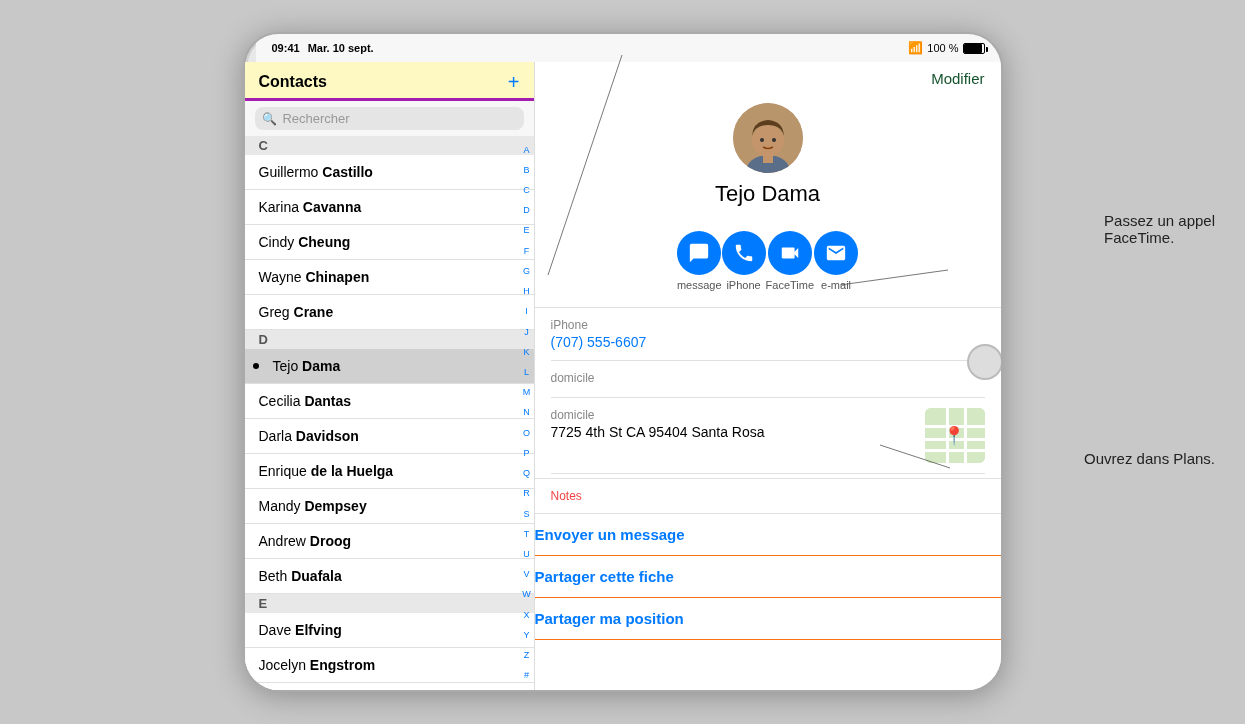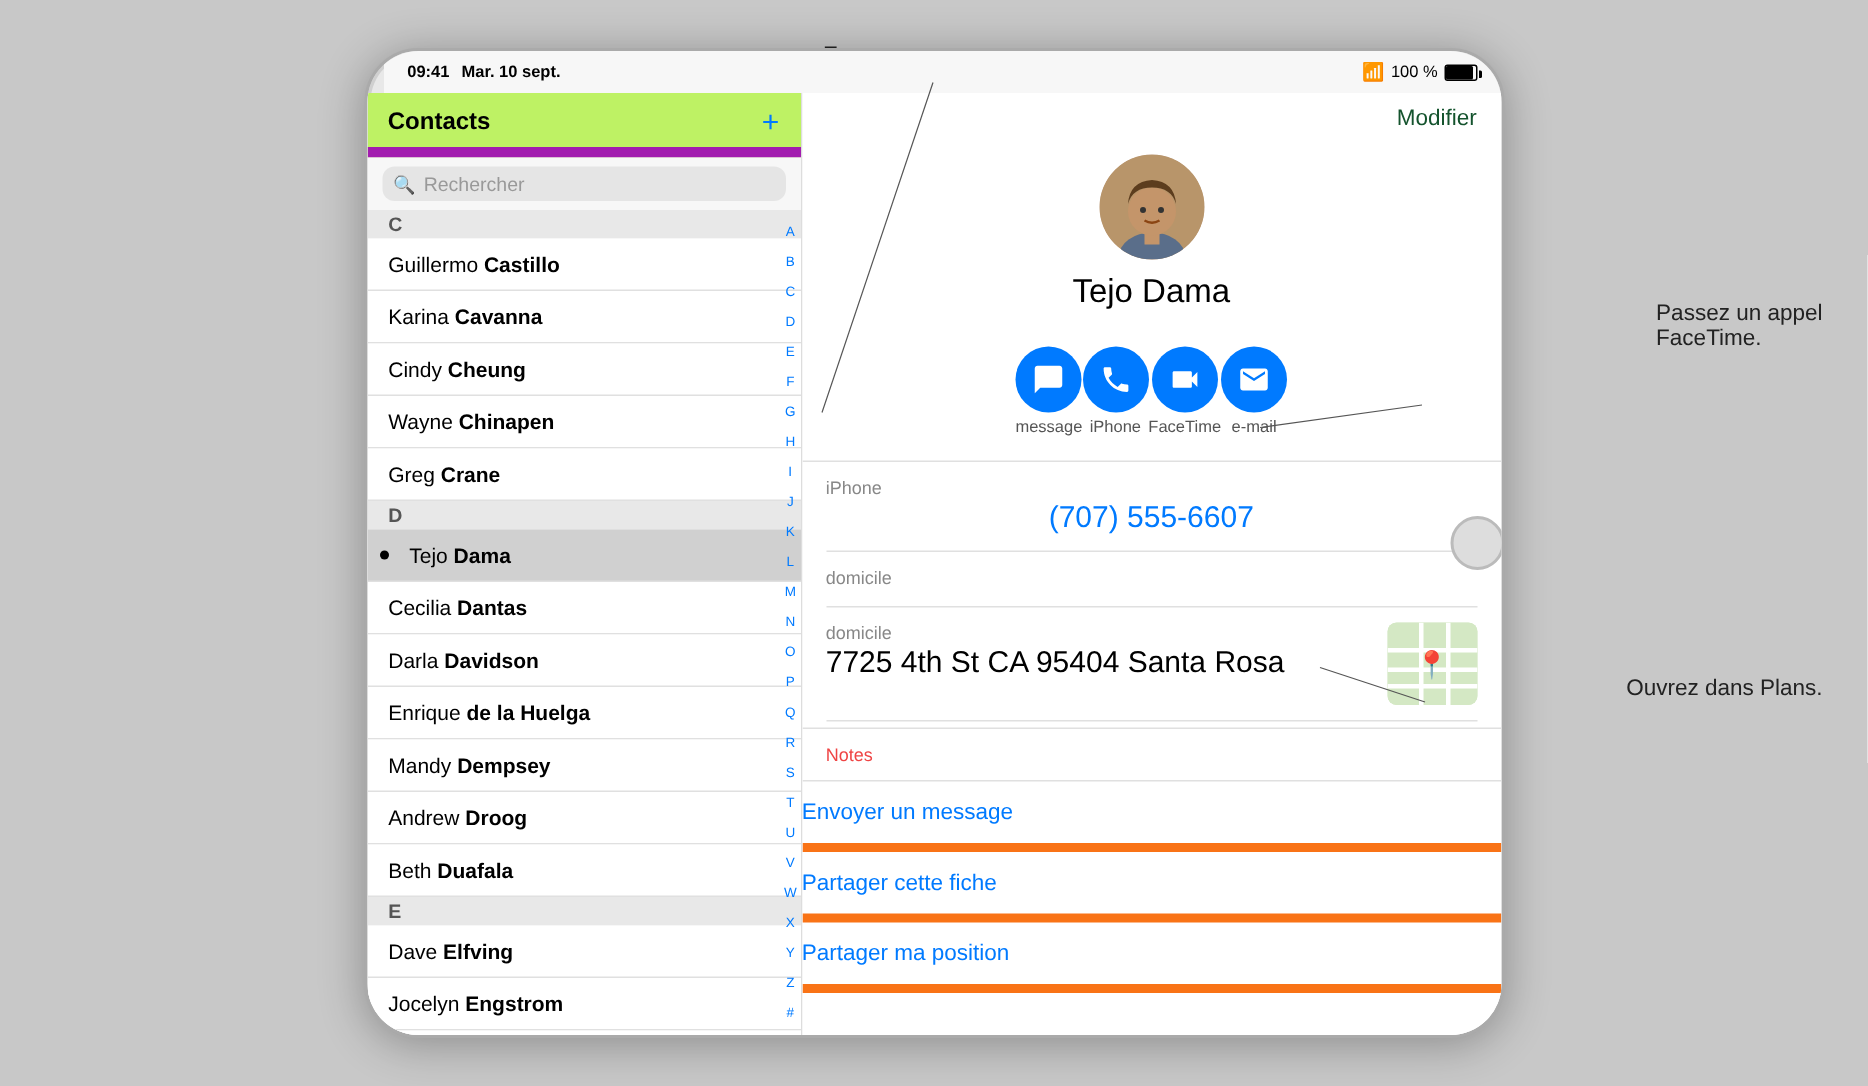--- a/index.html
+++ b/index.html
@@ -105,26 +105,26 @@
       width: 290px;
       border-right: 1px solid #ddd;
       background: #f7f7f7;
       display: flex;
       flex-direction: column;
       flex-shrink: 0;
       overflow: hidden;
     }
 
     .contacts-header {
-      background: #bef264;
+      background: #fef9c3;
       padding: 10px 14px 6px;
       display: flex;
       align-items: center;
       justify-content: space-between;
-      border-bottom: 7px solid #a21caf;
+      border-bottom: 3px solid #a21caf;
       gap: 28px;
     }
     .contacts-title {
       font-size: 16px;
       font-weight: 600;
       color: #000;
     }
     .add-btn {
       color: #007AFF;
       font-size: 20px;
@@ -295,23 +295,22 @@
     .info-row {
       padding: 10px 0;
       border-bottom: 1px solid #e0e0e0;
     }
     .info-label {
       font-size: 12px;
       color: #888;
       margin-bottom: 2px;
     }
     .info-value {
-      font-size: 20px;
+      font-size: 14px;
       color: #007AFF;
-      text-align: center;
     }
     .info-value.black {
       color: #000;
     }
 
     .info-row-with-map {
       padding: 10px 0;
       border-bottom: 1px solid #e0e0e0;
       display: flex;
       justify-content: space-between;
@@ -356,40 +355,41 @@
     .notes-section {
       padding: 10px 16px;
       border-bottom: 1px solid #e0e0e0;
       border-top: 1px solid #e0e0e0;
       margin-top: 4px;
     }
     .notes-label { font-size: 12px; color: #ef4444; }
 
     .link-row {
       padding: 12px 0;
-      border-bottom: 6px solid #f97316;
+      border-bottom: 1px solid #f97316;
       color: #007AFF;
       font-size: 15px;
       cursor: pointer;
+      font-weight: bold;
     }
 
     
     .annot-top {
       position: absolute;
       top: 28px;
       left: 50%;
       transform: translateX(-50%);
       font-size: 15px;
       color: #222;
       white-space: nowrap;
     }
     .annot-right-top {
       position: absolute;
       right: 30px;
-      top: 200px;
+      top: 212px;
       font-size: 15px;
       color: #222;
       white-space: nowrap;
       text-align: left;
     }
     .annot-right-bot {
       position: absolute;
       right: 30px;
       top: 450px;
       font-size: 15px;

